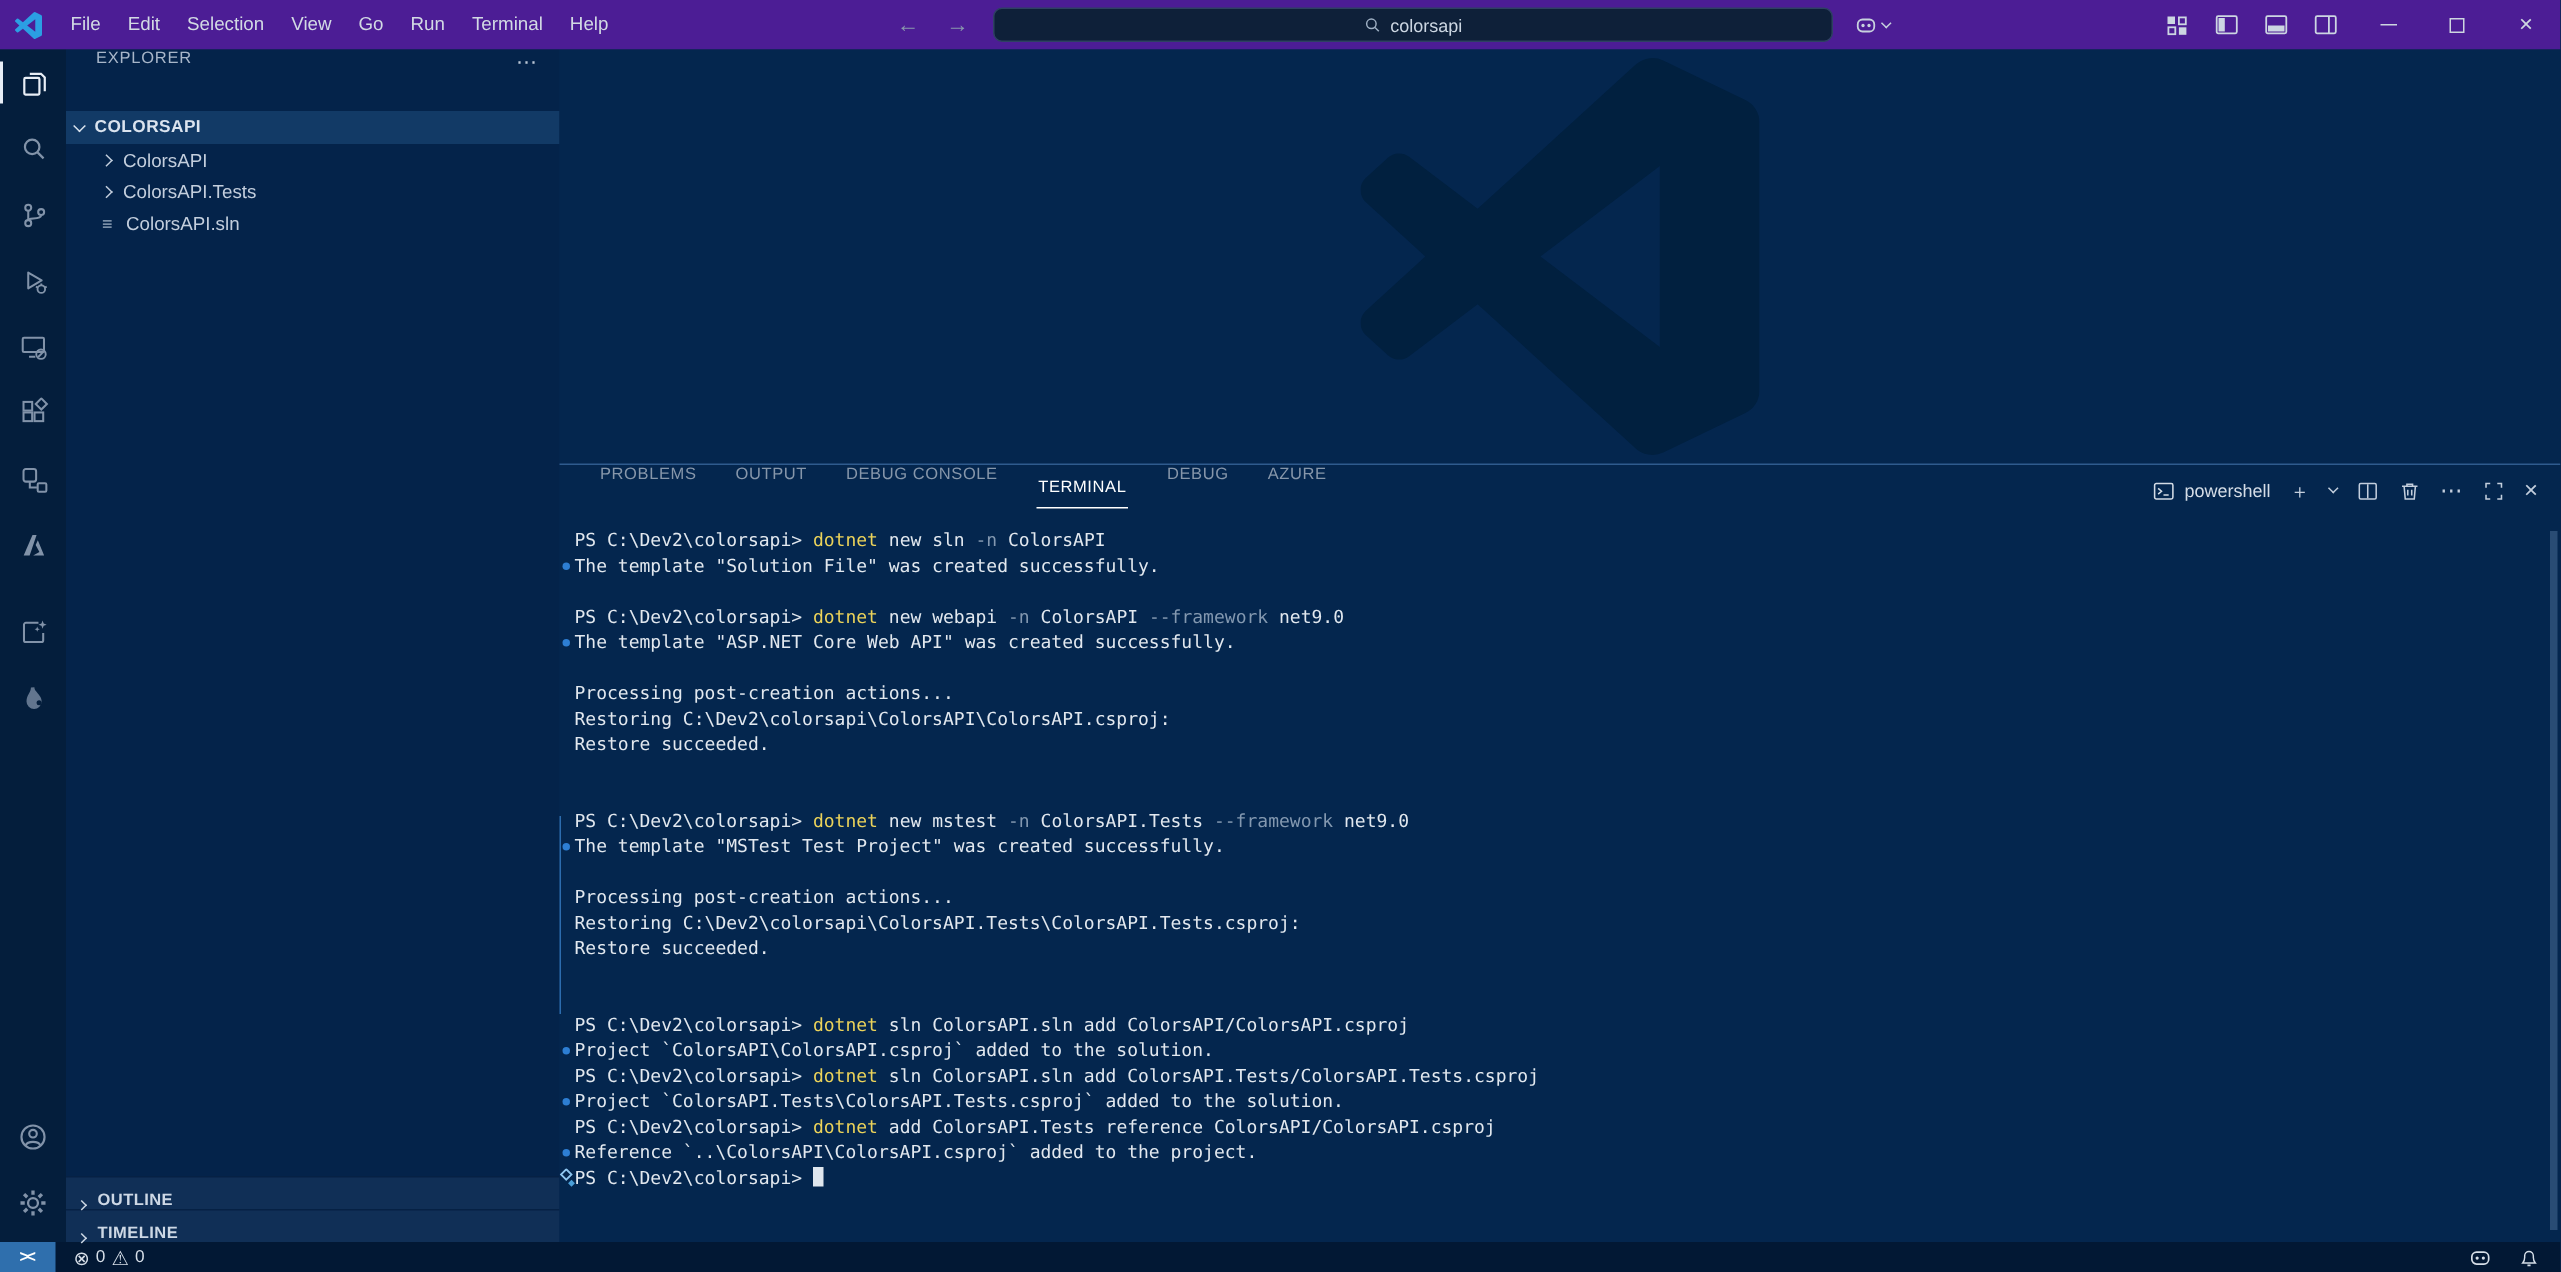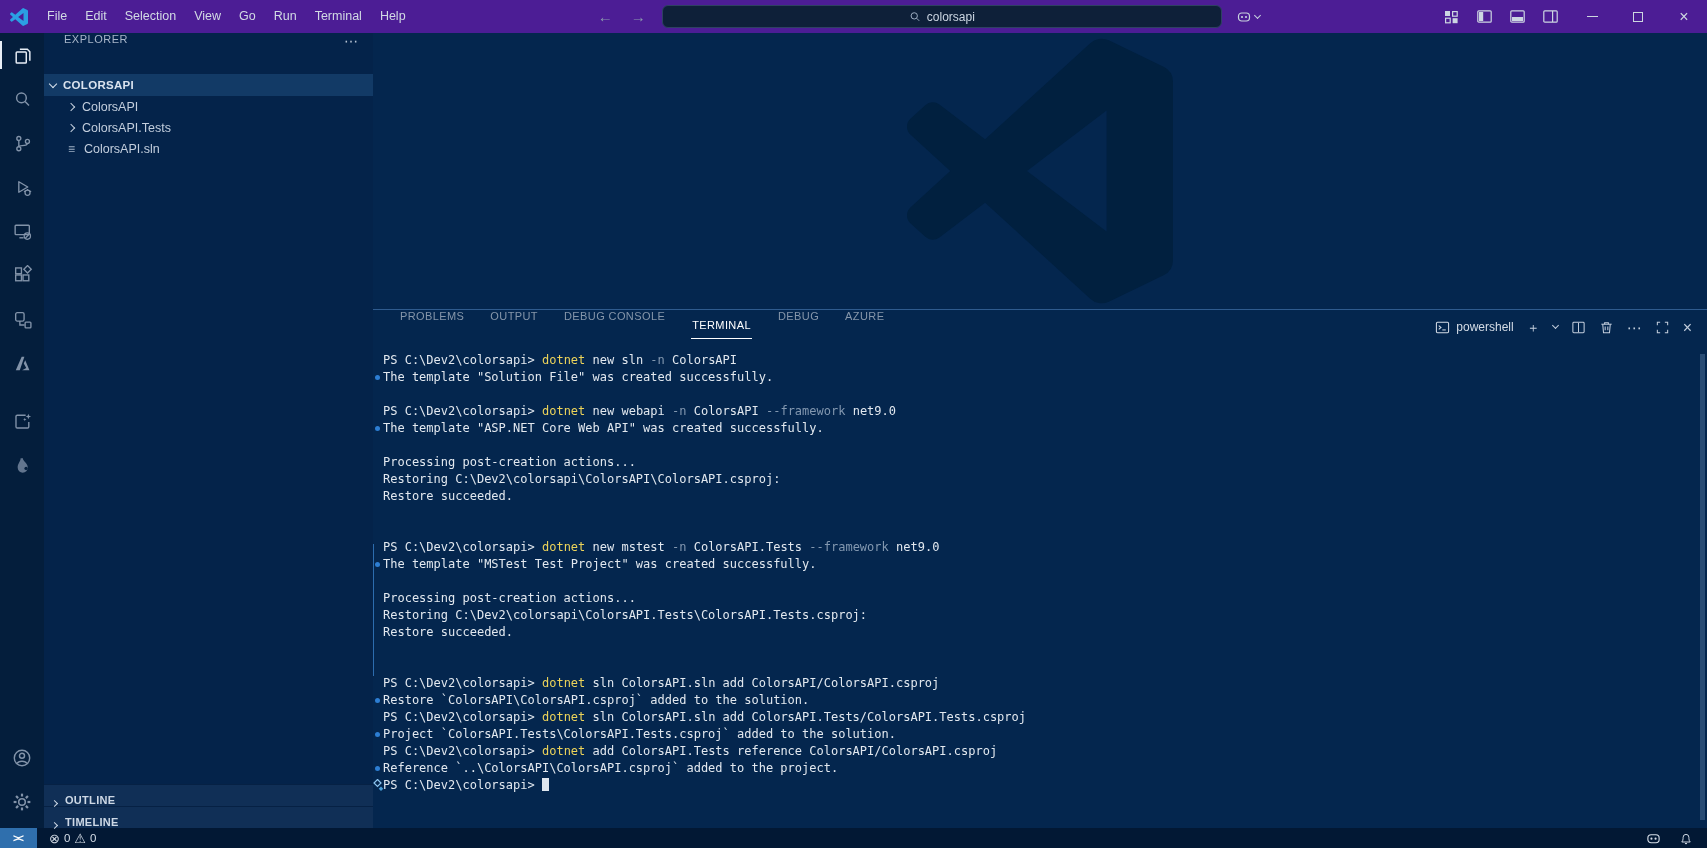--- a/index.html
+++ b/index.html
@@ -394,21 +394,21 @@
               <div class="tline"></div>
               <div class="tline"><span>PS C:\Dev2\colorsapi&gt; </span><span class="seg-cmd">dotnet</span><span> new mstest </span><span class="seg-flag">-n</span><span> ColorsAPI.Tests </span><span class="seg-flag">--framework</span><span> net9.0</span></div>
               <div class="tline"><span class="bullet"></span><span>The template "MSTest Test Project" was created successfully.</span></div>
               <div class="tline"></div>
               <div class="tline"><span>Processing post-creation actions...</span></div>
               <div class="tline"><span>Restoring C:\Dev2\colorsapi\ColorsAPI.Tests\ColorsAPI.Tests.csproj:</span></div>
               <div class="tline"><span>Restore succeeded.</span></div>
               <div class="tline"></div>
               <div class="tline"></div>
               <div class="tline"><span>PS C:\Dev2\colorsapi&gt; </span><span class="seg-cmd">dotnet</span><span> sln ColorsAPI.sln add ColorsAPI/ColorsAPI.csproj</span></div>
-              <div class="tline"><span class="bullet"></span><span>Restore `ColorsAPI\ColorsAPI.csproj` added to the solution.</span></div>
+              <div class="tline"><span class="bullet"></span><span>Project `ColorsAPI\ColorsAPI.csproj` added to the solution.</span></div>
               <div class="tline"><span>PS C:\Dev2\colorsapi&gt; </span><span class="seg-cmd">dotnet</span><span> sln ColorsAPI.sln add ColorsAPI.Tests/ColorsAPI.Tests.csproj</span></div>
               <div class="tline"><span class="bullet"></span><span>Project `ColorsAPI.Tests\ColorsAPI.Tests.csproj` added to the solution.</span></div>
               <div class="tline"><span>PS C:\Dev2\colorsapi&gt; </span><span class="seg-cmd">dotnet</span><span> add ColorsAPI.Tests reference ColorsAPI/ColorsAPI.csproj</span></div>
               <div class="tline"><span class="bullet"></span><span>Reference `..\ColorsAPI\ColorsAPI.csproj` added to the project.</span></div>
               <div class="tline"><span class="sparkle"><svg width="11" height="13" viewBox="0 0 11 13">
                     <path d="M4.5 0.5 L8 4 4.5 7.5 1 4 Z" fill="none" stroke="#8ec6f0" stroke-width="1.2"></path>
                     <path d="M8 7.5 L10.3 9.8 8 12.1 5.7 9.8 Z" fill="#4b9fd8"></path>
                   </svg></span><span>PS C:\Dev2\colorsapi&gt; </span><span class="cursor"></span></div>
             </div>
           <div class="term-scrollbar"></div>

